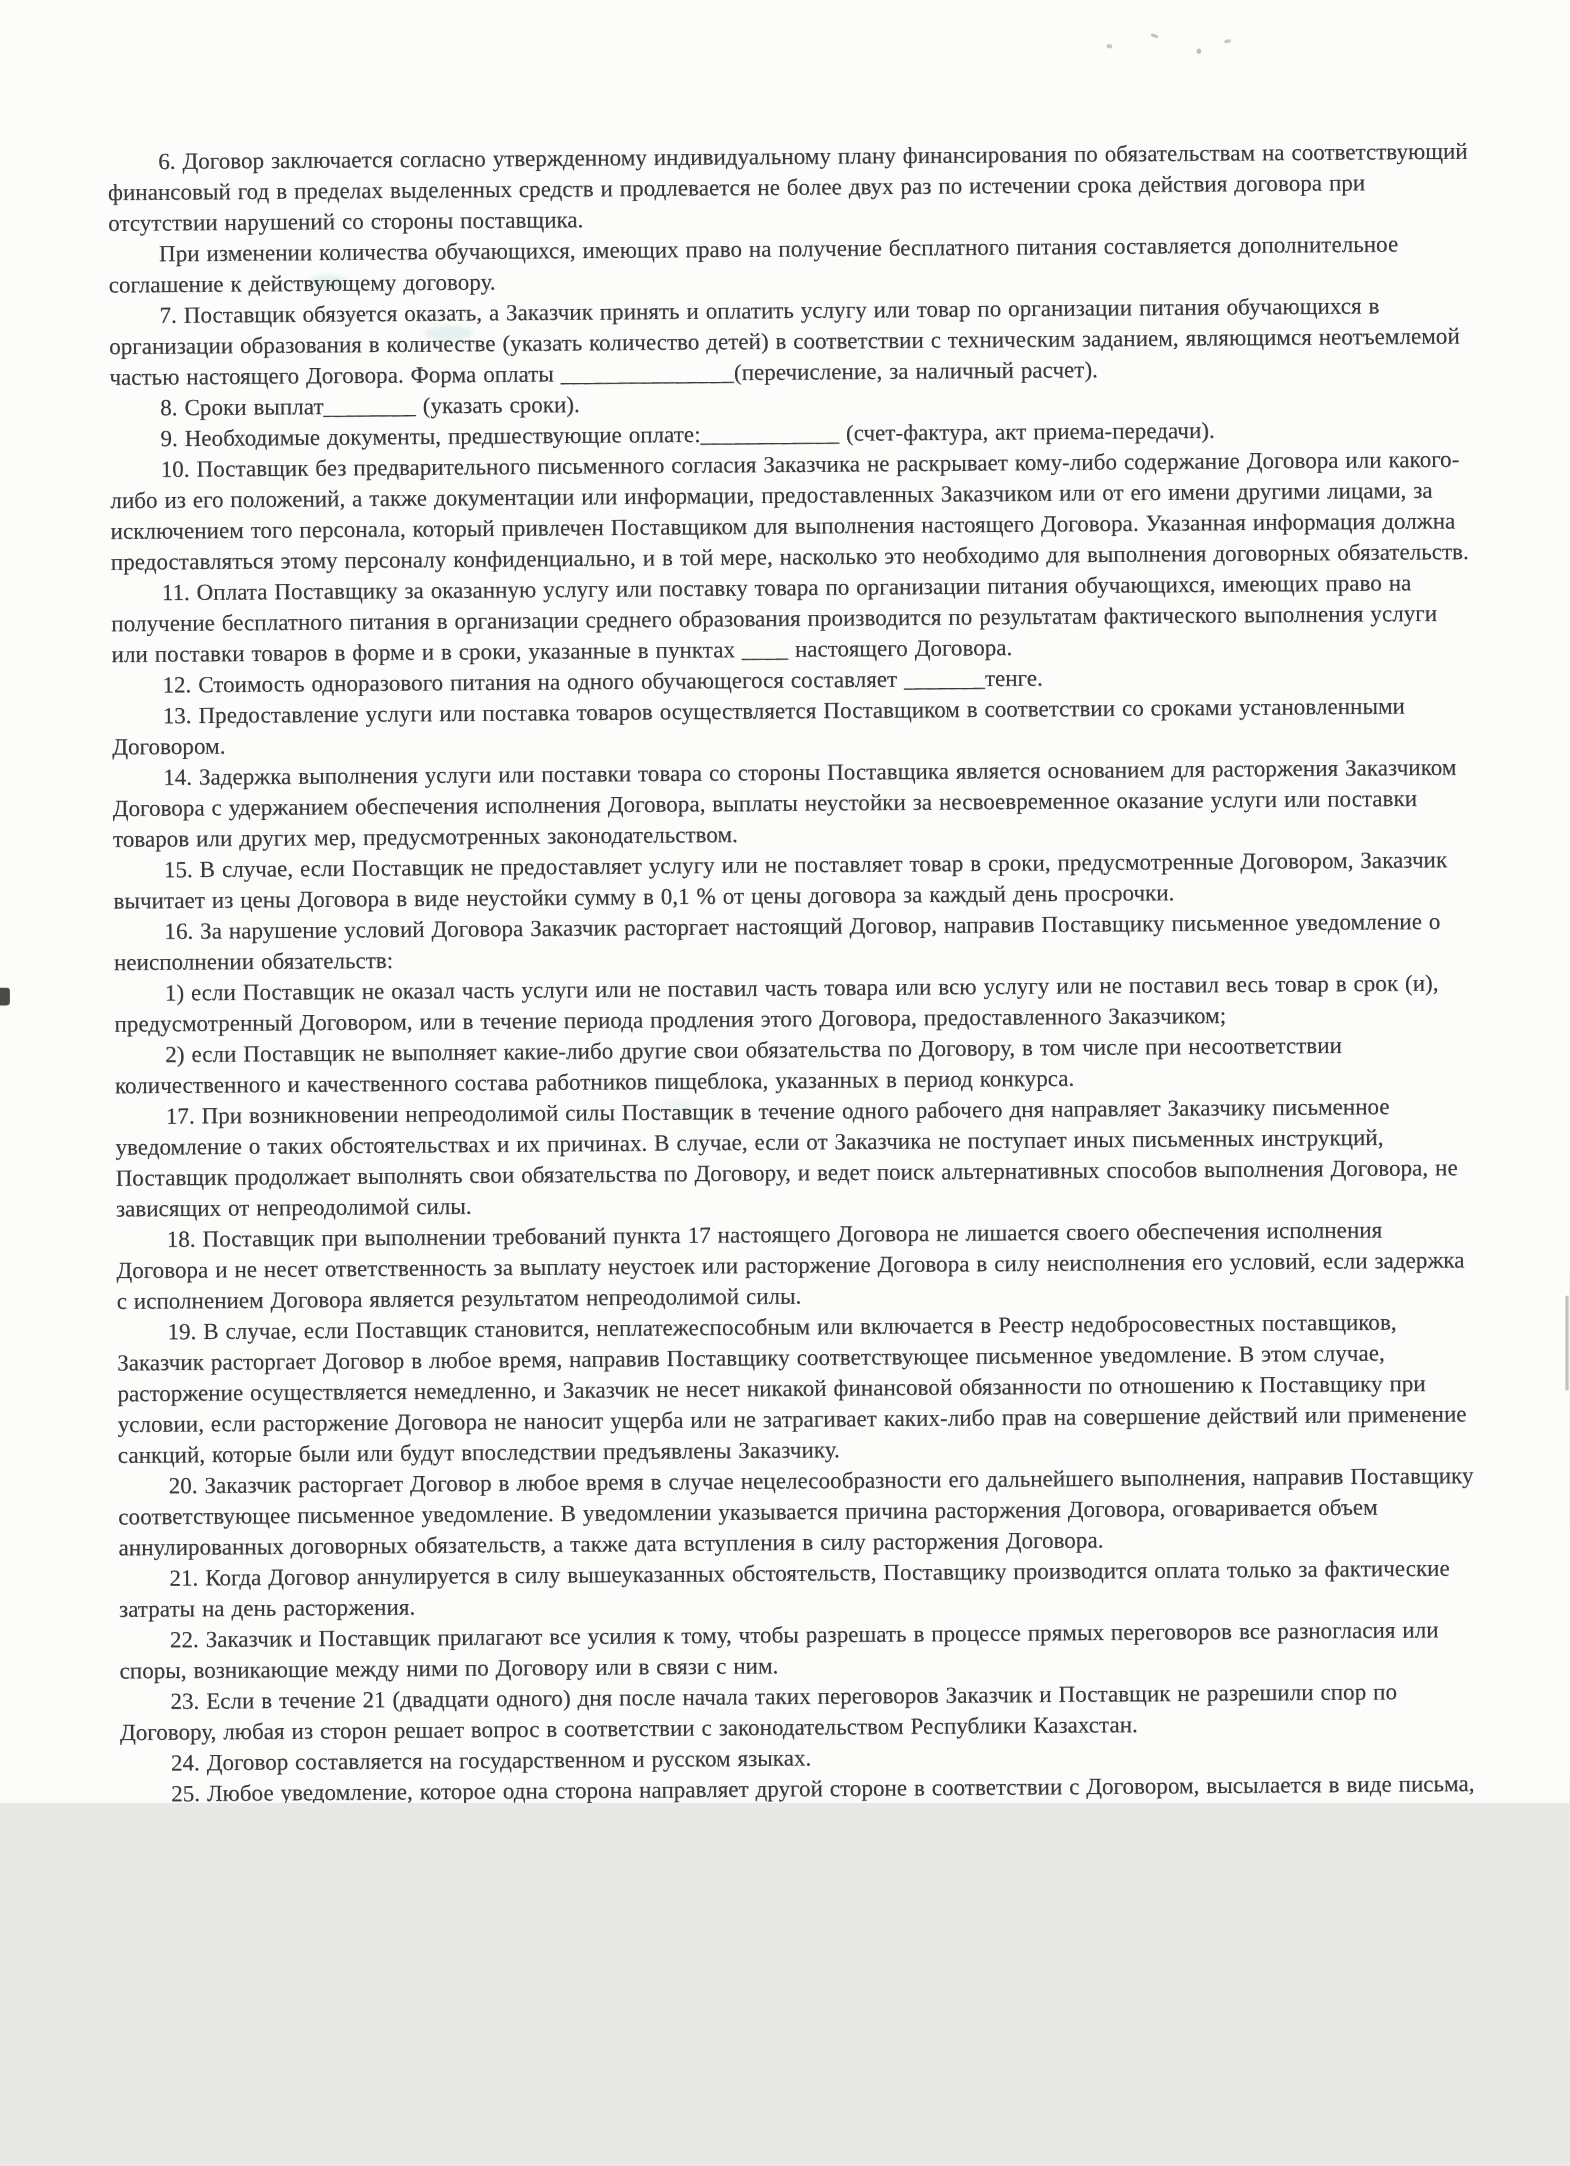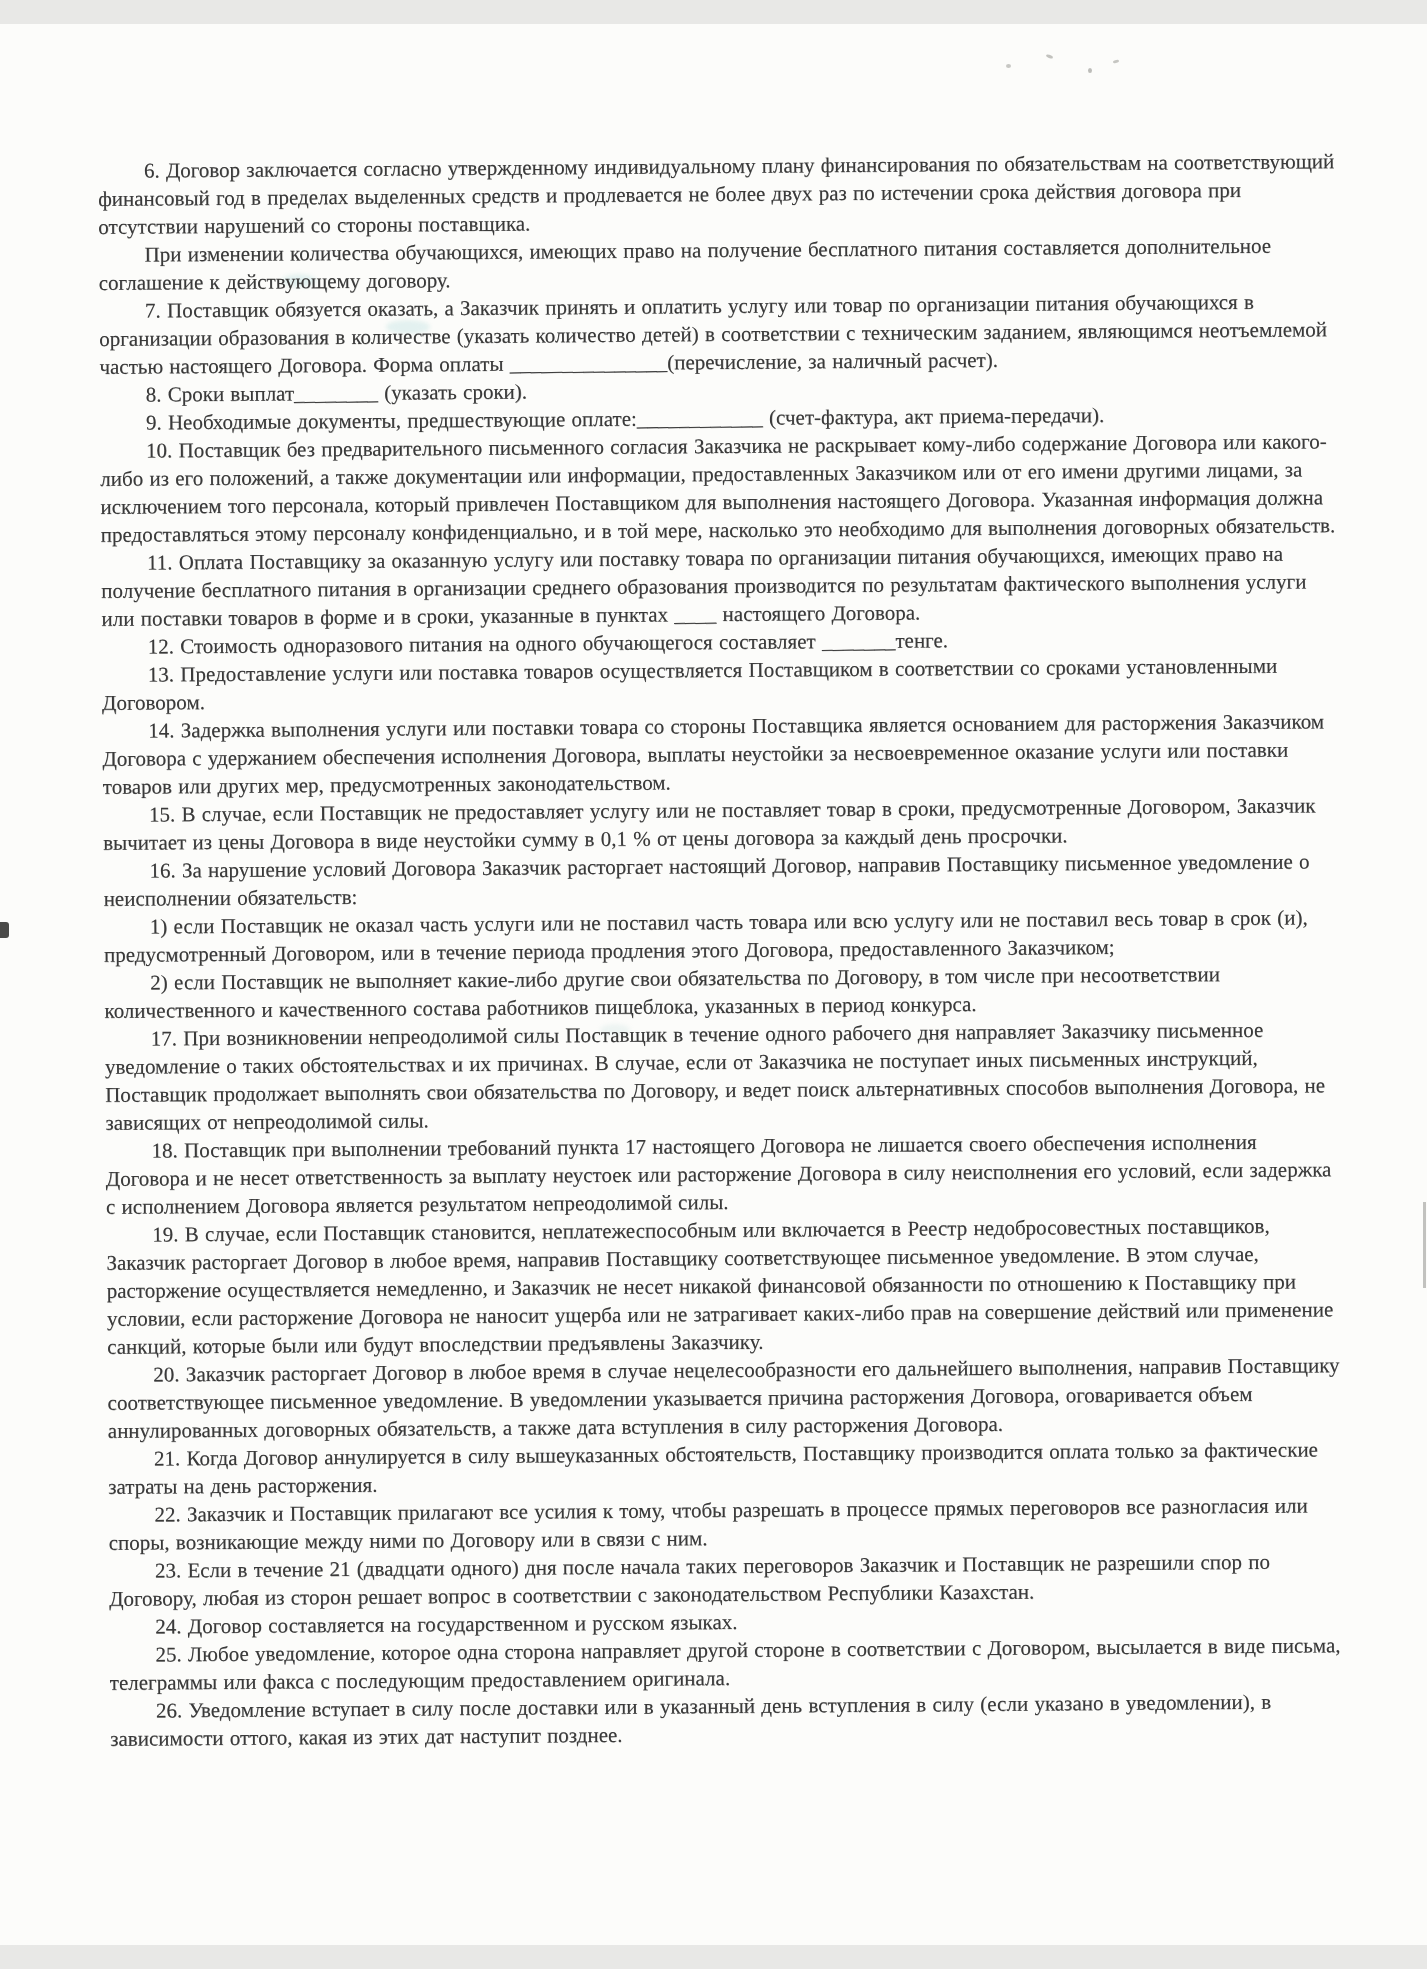--- a/index.html
+++ b/index.html
@@ -3,25 +3,24 @@
 <meta charset="utf-8">
 <style>
   html, body {
     margin: 0;
     padding: 0;
     background: #e8e8e6;
   }
   .sheet {
     position: relative;
     width: 1427px;
-    height: 1921px;
+    height: 1639px;
     background: #fcfcfa;
     overflow: hidden;
     font-family: "Liberation Serif", "DejaVu Serif", serif;
-    margin-top: 24px;
   }
   .sheet-text {
     position: absolute;
     left: 104px;
     top: 128px;
     width: 1238px;
     transform: rotate(-0.45deg);
     transform-origin: 50% 50%;
     color: #3a3a3a;
     text-shadow: 0.3px 0.3px 0.5px rgba(90,90,90,0.55);

